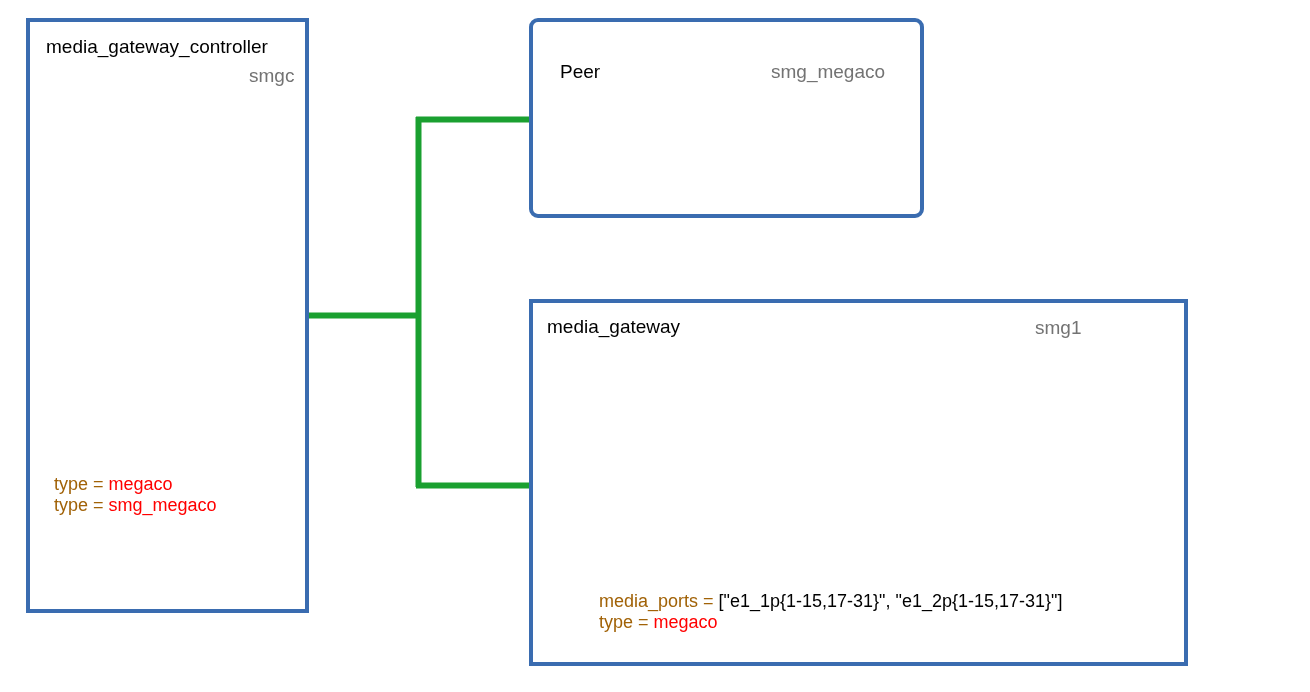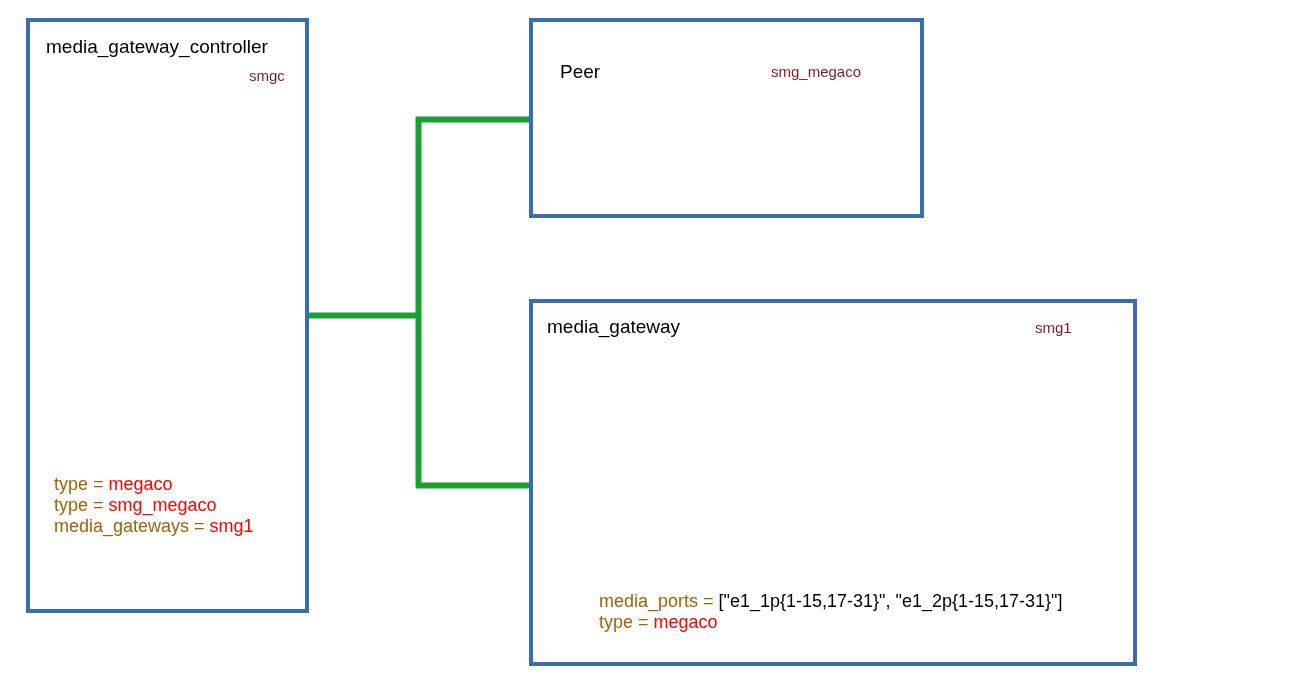--- a/index.html
+++ b/index.html
@@ -46,22 +46,22 @@
   }
   .node-type {
     position: absolute;
     color: #000000;
     font-size: 19px;
     line-height: 23px;
     white-space: nowrap;
   }
   .node-instance {
     position: absolute;
-    color: #7f1d1d;
-    font-size: 15px;
+    color: #737373;
+    font-size: 19px;
     line-height: 23px;
     white-space: nowrap;
   }
 
   
   .attrs {
     position: absolute;
     font-size: 18px;
     line-height: 21px;
     color: #000000;
@@ -90,28 +90,29 @@
   }
   #node-smgc .node-type    { left: 16px; top: 13px; }
   #node-smgc .node-instance{ left: 219px; top: 42px; }
   #node-smgc .attrs        { left: 24px; top: 452px; }
 
   #node-peer {
     left: 529px;
     top: 18px;
     width: 395px;
     height: 200px;
+    border-radius: 9px;
   }
   #node-peer .node-type    { left: 27px; top: 38px; }
   #node-peer .node-instance{ left: 238px; top: 38px; }
 
   #node-smg1 {
     left: 529px;
     top: 299px;
-    width: 608px;
+    width: 659px;
     height: 367px;
   }
   #node-smg1 .node-type    { left: 14px; top: 12px; }
   #node-smg1 .node-instance{ left: 502px; top: 13px; }
   #node-smg1 .attrs        { left: 66px; top: 288px; }
 </style>
 </head>
 <body>
 
 <div id="canvas">
@@ -132,23 +133,20 @@
       <span class="node-type">media_gateway_controller</span>
       <span class="node-instance">smgc</span>
     </div>
     <div class="attrs">
       <div class="attr-line">
         <span class="attr-key">type = </span><span class="attr-val highlight">megaco</span>
       </div>
       <div class="attr-line">
         <span class="attr-key">type = </span><span class="attr-val highlight">smg_megaco</span>
       </div>
-      <div class="attr-line">
-        <span class="attr-key">media_gateways = </span><span class="attr-val highlight">smg1</span>
-      </div>
     </div>
   </div>
 
   <div class="node" id="node-peer">
     <div class="node-header">
       <span class="node-type">Peer</span>
       <span class="node-instance">smg_megaco</span>
     </div>
   </div>
 

